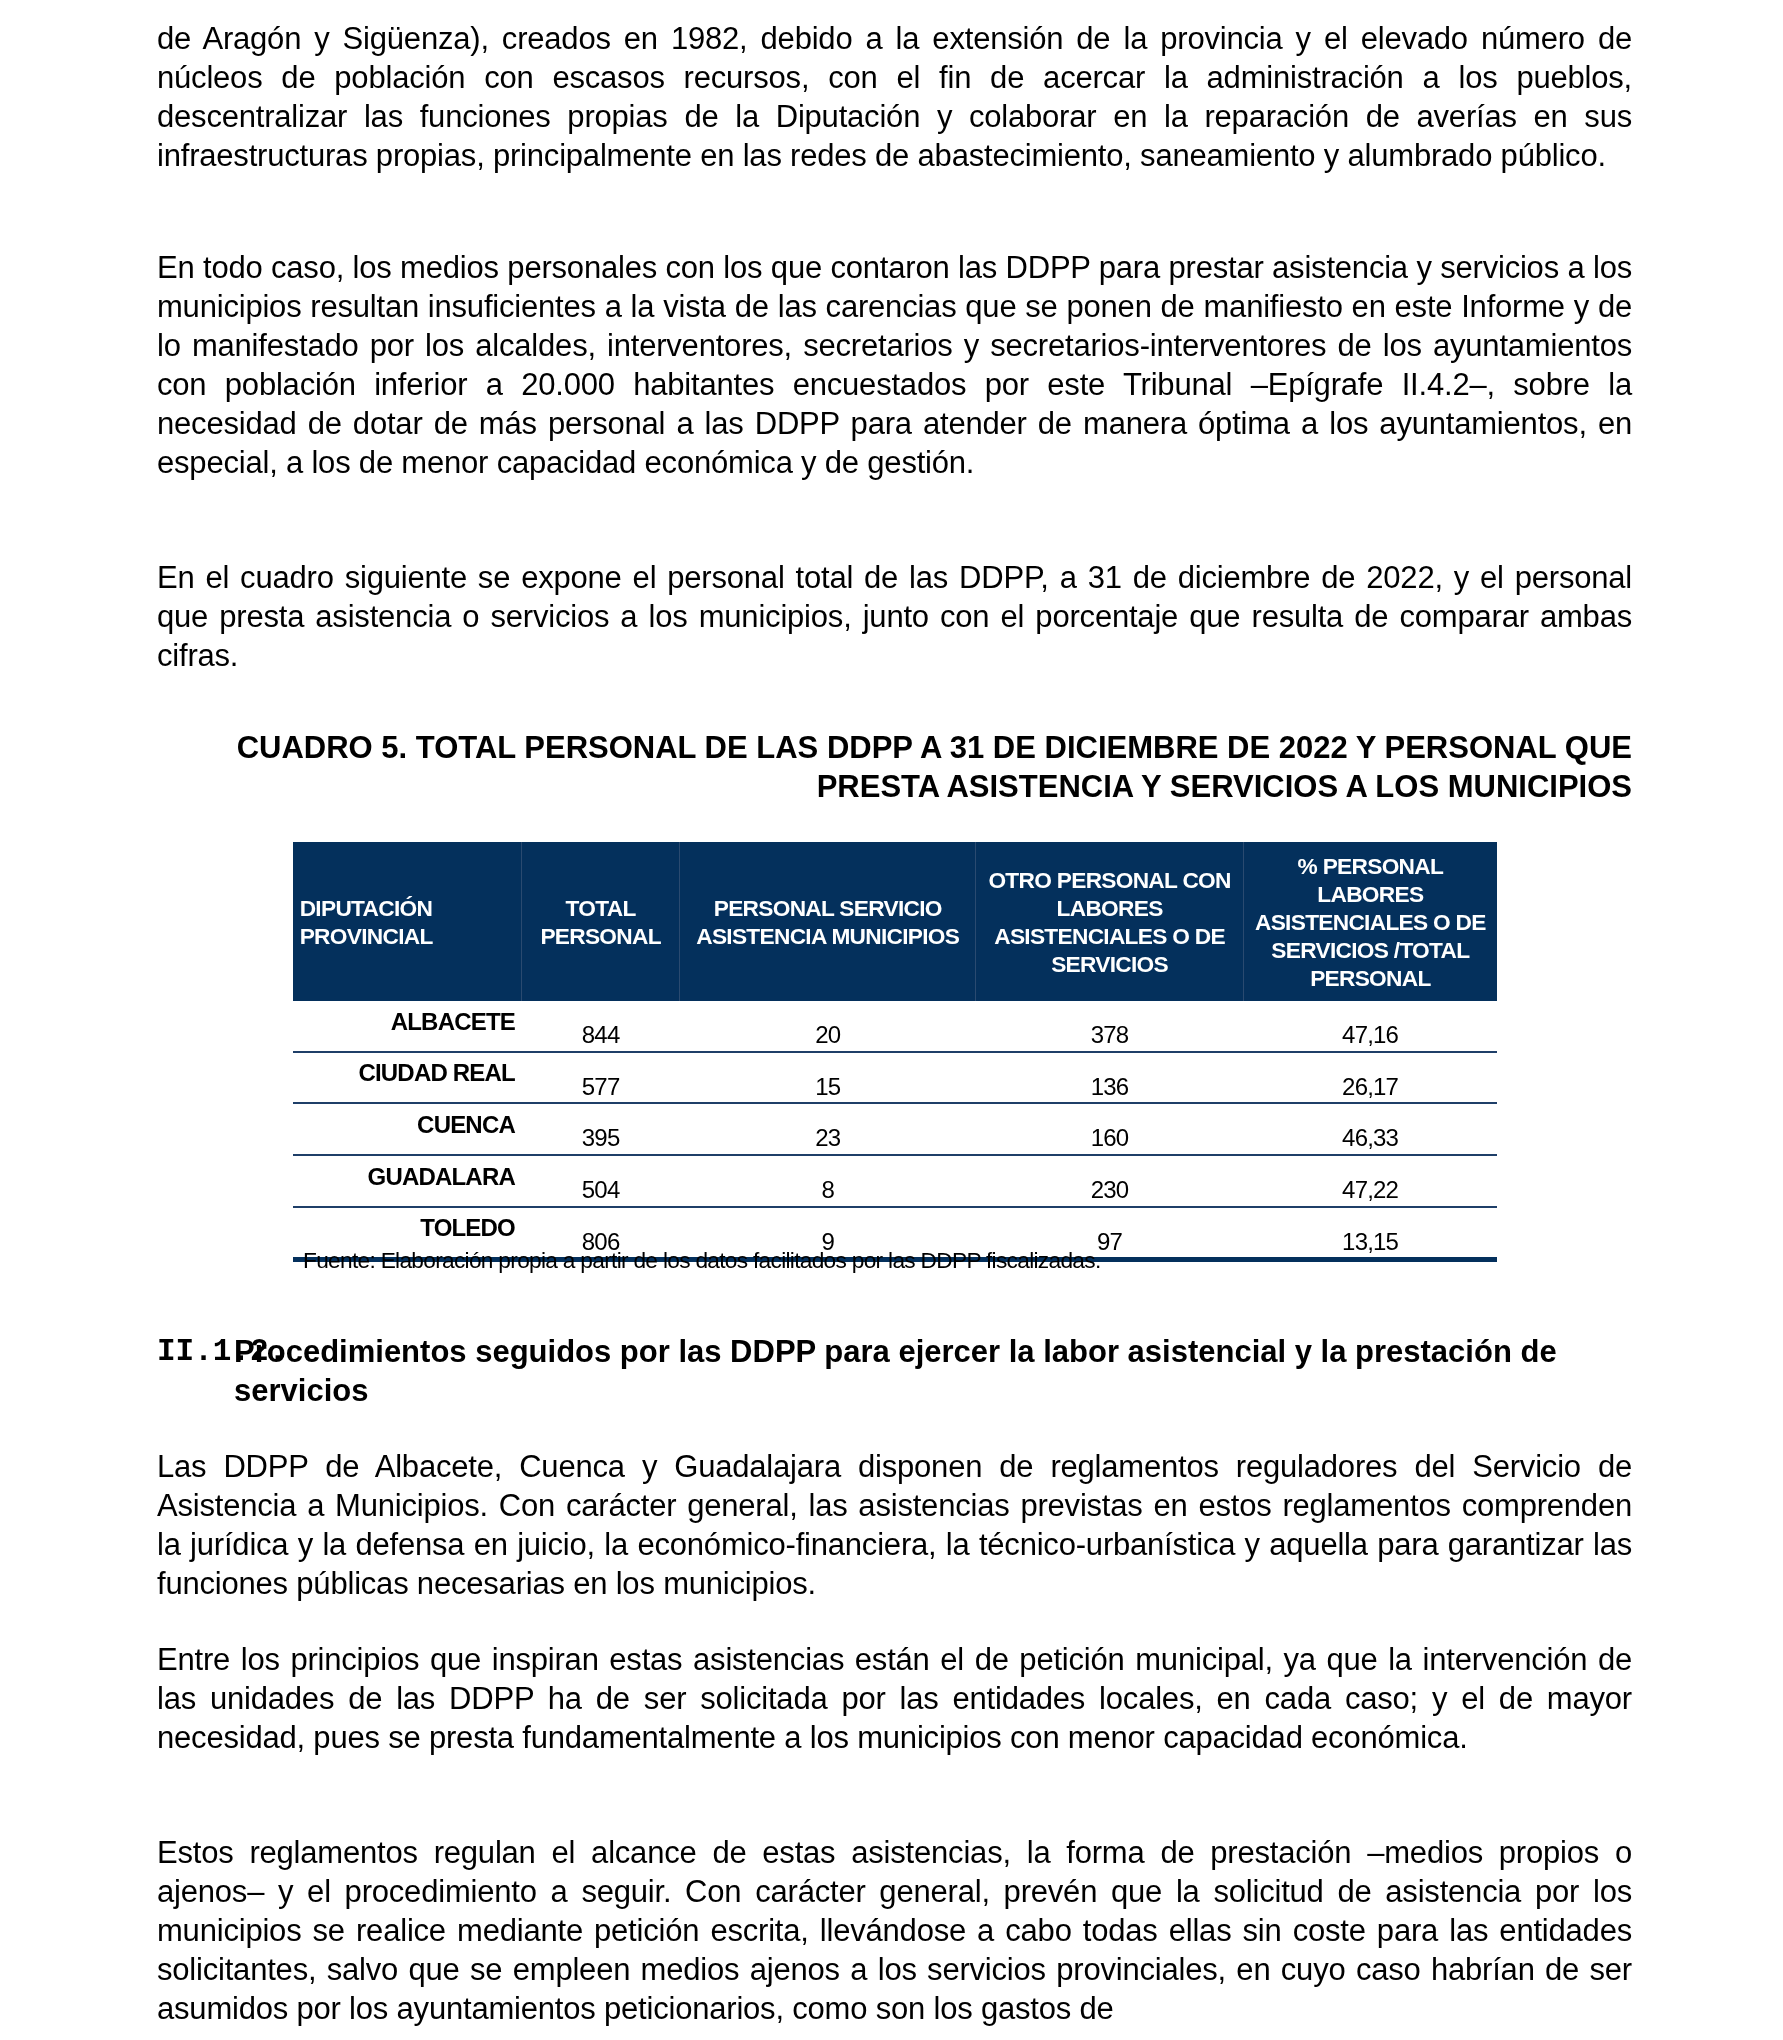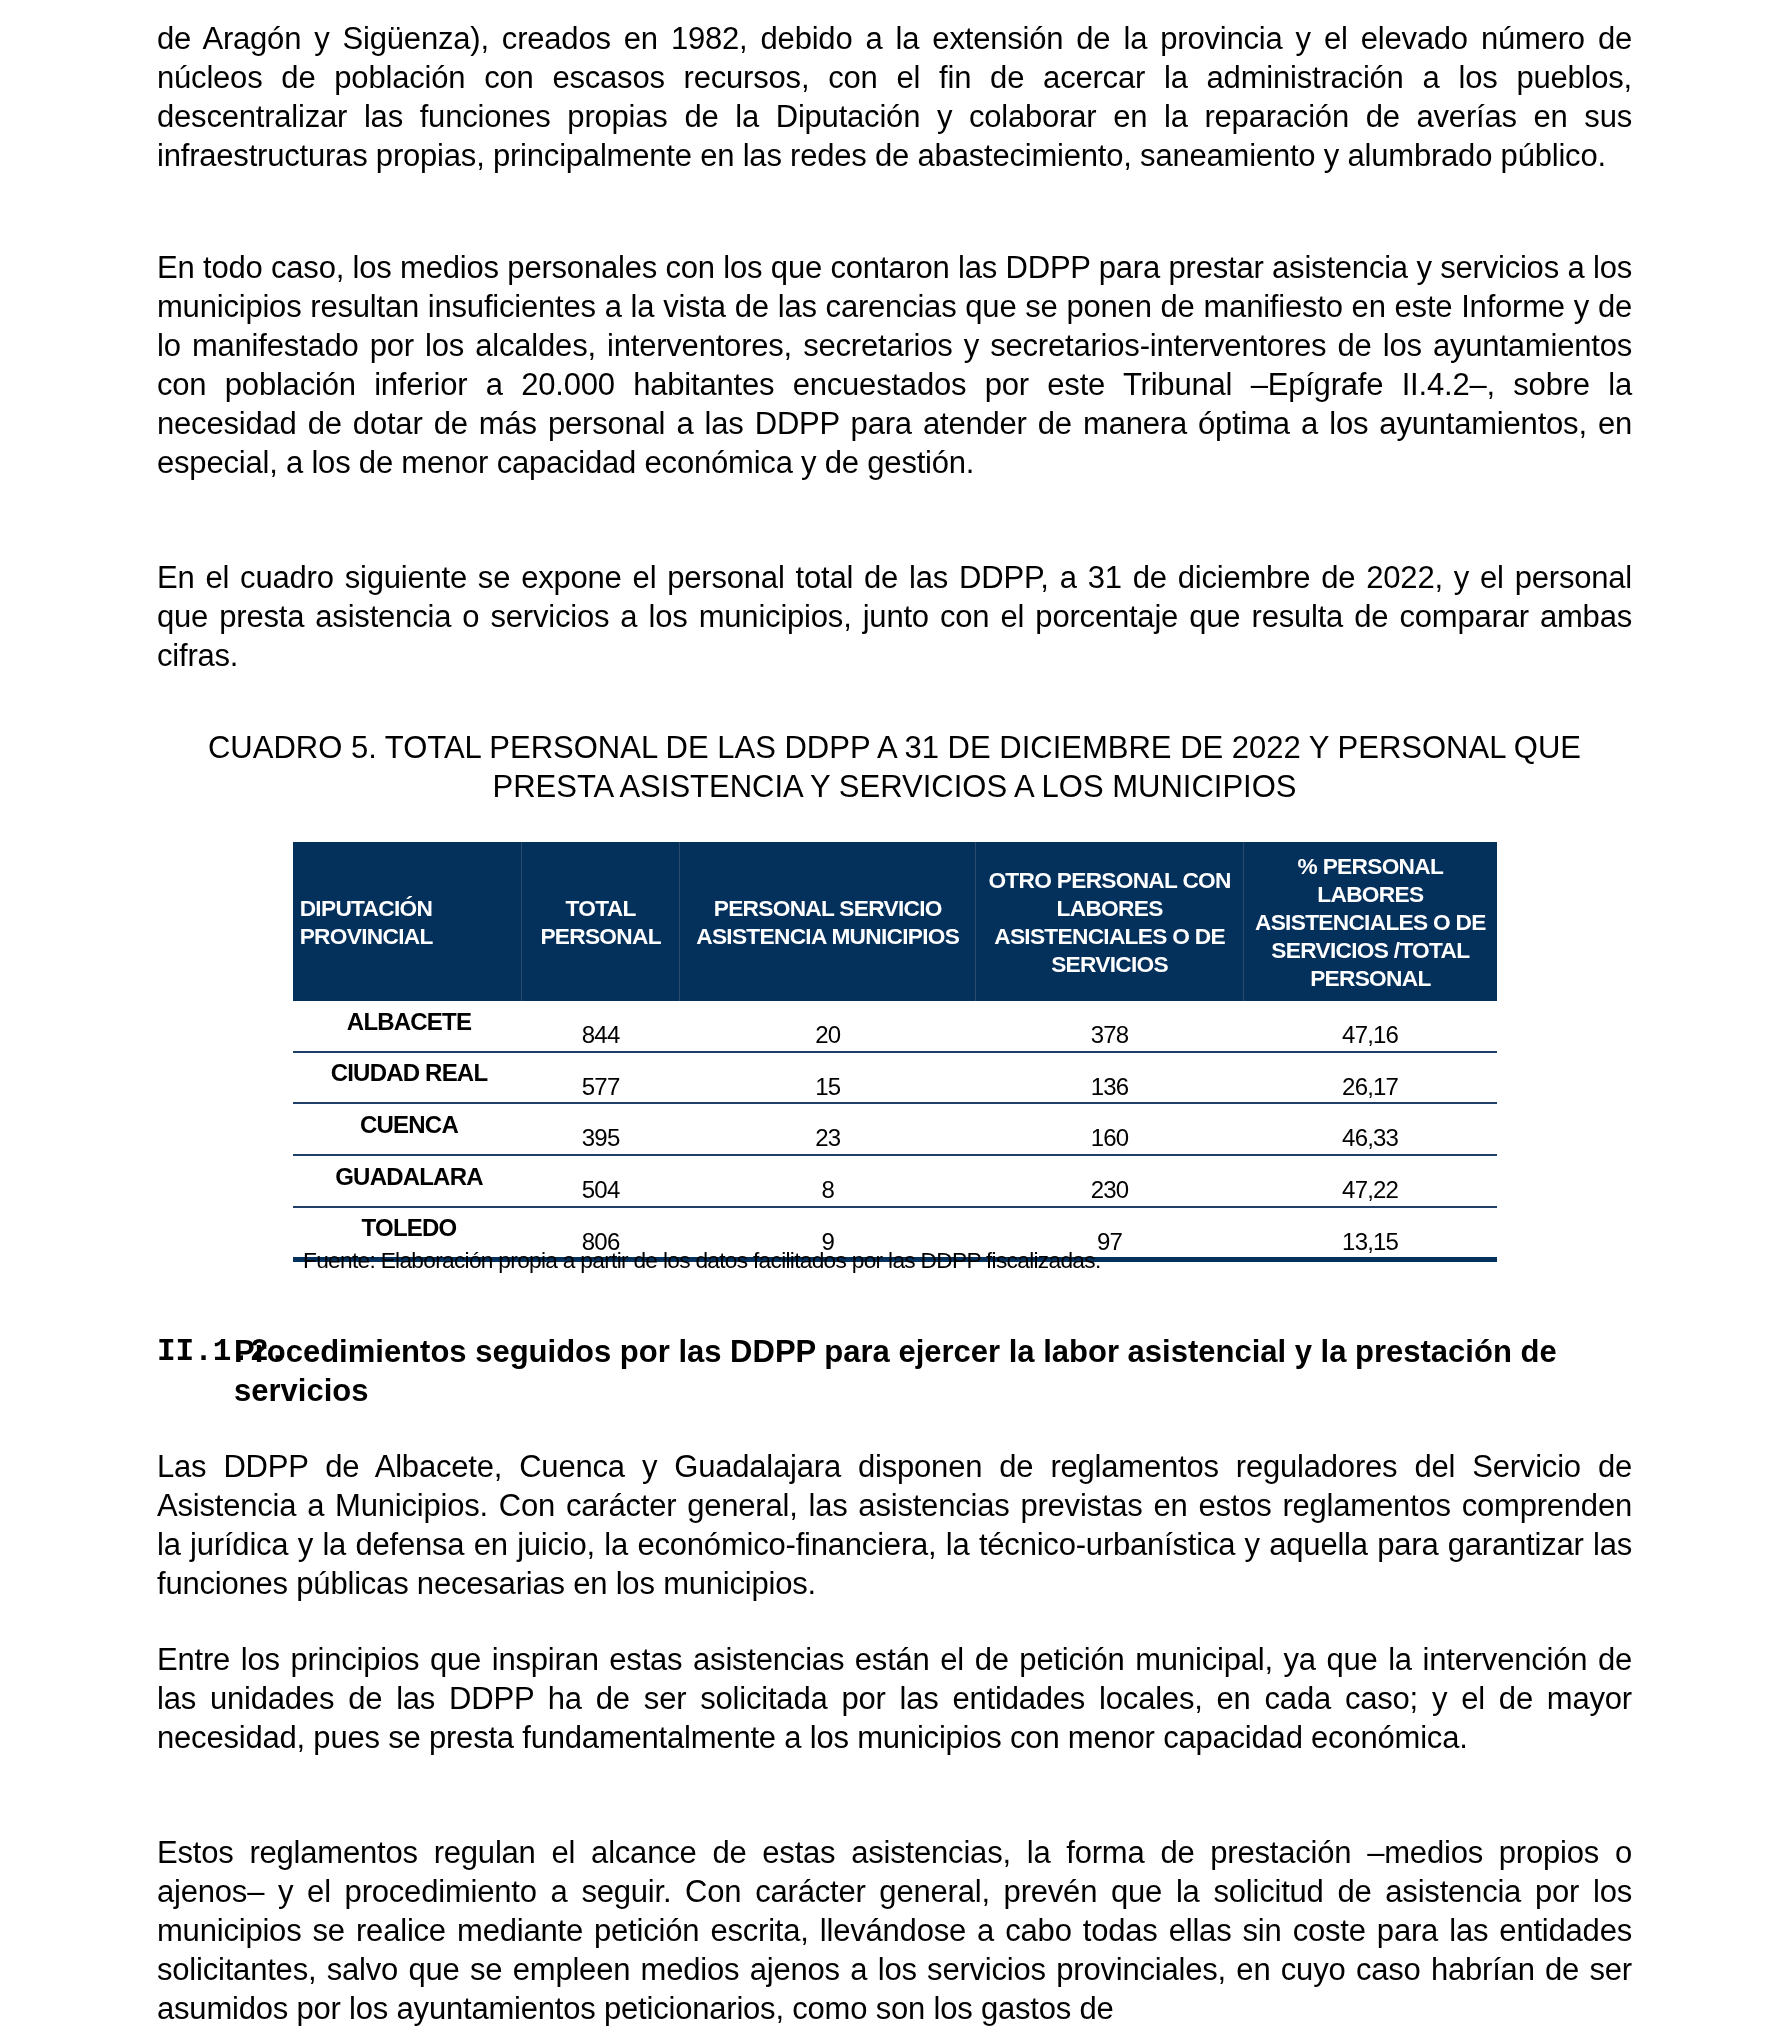--- a/index.html
+++ b/index.html
@@ -3,32 +3,32 @@
 <meta charset="utf-8">
 <style>
   html, body { margin:0; padding:0; background:#ffffff; }
   body { width:1784px; height:2041px; position:relative; overflow:hidden;
          font-family:"Liberation Sans", sans-serif; color:#000; }
   .page { position:absolute; left:157px; top:0; width:1475px; }
   p.body { margin:0; font-size:31px; line-height:39px; text-align:justify; letter-spacing:-0.2px; }
   #p1 { position:absolute; top:18.5px; left:0; width:1475px; }
   #p2 { position:absolute; top:248px; left:0; width:1475px; }
   #p3 { position:absolute; top:558px; left:0; width:1475px; }
-  .cap { position:absolute; top:728px; left:0; width:1475px; text-align:center;
-         font-weight:normal; font-size:31px; line-height:39px; }
+  .cap { position:absolute; top:728px; left:0; width:1475px; text-align:right;
+         font-weight:bold; font-size:31px; line-height:39px; }
   table.t { position:absolute; top:842px; left:136px; width:1204px;
             border-collapse:collapse; font-family:"Liberation Sans", sans-serif; }
   table.t th { background:#04305c; color:#fff; font-weight:bold; font-size:22.7px;
                line-height:28px; padding:5px 6.7px; border-left:0.8px solid #2a4a70; height:149px;
                letter-spacing:-0.7px; }
   table.t th:first-child { text-align:left; border-left:none; }
   table.t th.c { text-align:center; }
   table.t td { font-size:24px; height:43px; padding:0 6.7px; border-bottom:2.5px solid #1f3f68;
                vertical-align:bottom; letter-spacing:-0.8px; }
-  table.t td.name { font-weight:bold; text-align:center; padding-left:10px; vertical-align:top; padding-top:6.7px; }
+  table.t td.name { font-weight:bold; text-align:right; padding-left:10px; vertical-align:top; padding-top:6.7px; }
   table.t td.num { text-align:center; padding-bottom:1.7px;margin-top:20px; }
   table.t tr:last-child td { border-bottom:5px solid #04305c; }
   .fuente { position:absolute; top:1247px; left:146px; font-size:22.7px; letter-spacing:-0.7px; }
   .sec { position:absolute; top:1332px; left:0; width:1475px; font-weight:bold; font-size:31px; line-height:39px; }
   .sec .num { position:absolute; left:0; top:0;font-family:Liberation Mono, monospace; }
   .sec .title { margin-left:77px; display:block; }
   #p4 { position:absolute; top:1447px; left:0; width:1475px; }
   #p5 { position:absolute; top:1640px; left:0; width:1475px; }
   #p6 { position:absolute; top:1833px; left:0; width:1475px; }
   b { font-weight:normal; }

